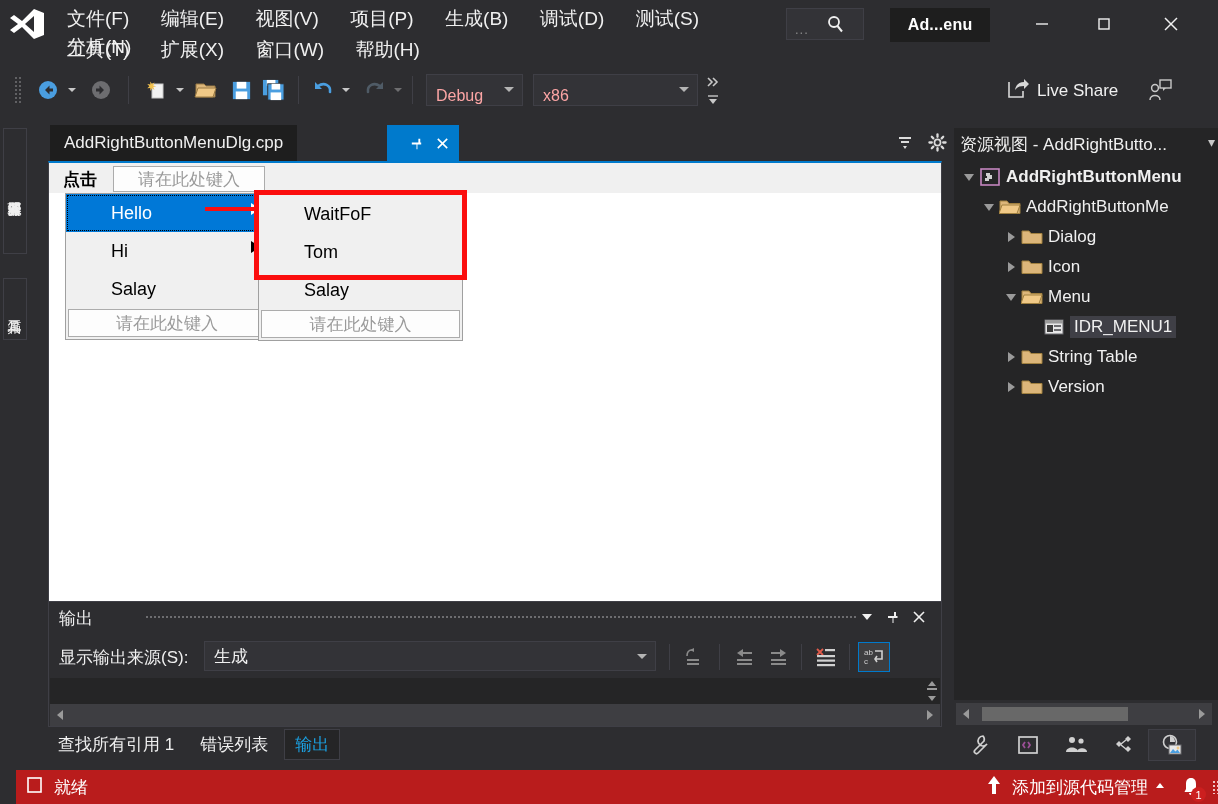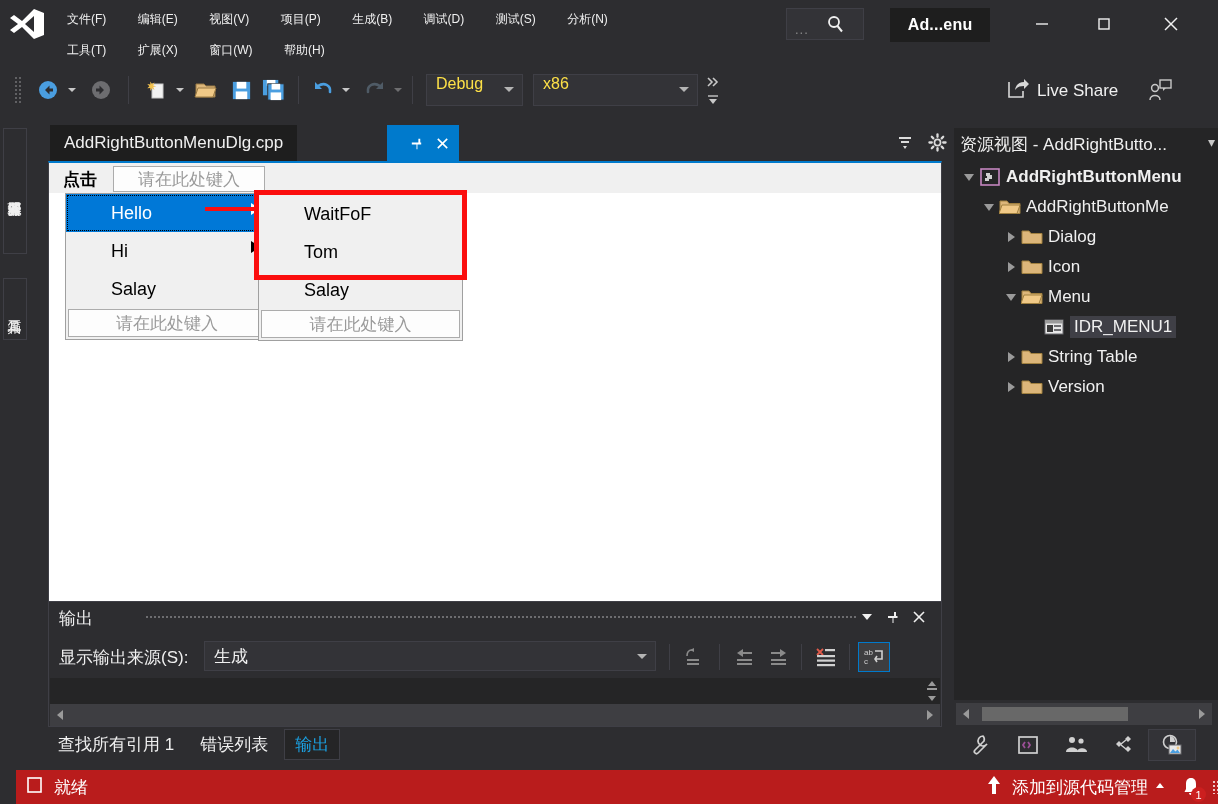--- a/index.html
+++ b/index.html
@@ -13,21 +13,21 @@
   #app { position: relative; width: 1218px; height: 804px; background: #2d2d30; }
 
   
   .titlebar { position: absolute; left:0; top:0; width:1218px; height:68px; background:#2d2d30; }
   .vs-logo { position:absolute; left:8px; top:7px; width:38px; height:34px; }
   .menubar { position:absolute; left:58px; top:0px; width:720px; height:68px; }
   .menu-row { position:absolute; left:0; height:30px; }
   .menu-row.r1 { top:5px; }
   .menu-row.r2 { top:36px; }
   .menu-item {
-    display:inline-block; color:#f0f0f0; font-size:12px; line-height:26px;
+    display:inline-block; color:#f0f0f0; font-size:19px; line-height:26px;
     padding:1px 9px; margin-right:9px; white-space:nowrap; cursor:default;
   }
 
   .searchbox {
     position:absolute; left:786px; top:8px; width:78px; height:32px;
     background:#333337; border:1px solid #3f3f46; cursor:text;
   }
   .searchbox .dots { position:absolute; left:8px; top:13px; color:#8a8a8a; font-size:13px; letter-spacing:1px;}
   .searchbox .mag { position:absolute; left:38px; top:5px; }
 
@@ -48,22 +48,22 @@
     background-image: radial-gradient(#6d6d70 0.8px, transparent 1px);
     background-size:4px 4px; opacity:.8; }
   .tb-sep { position:absolute; top:76px; width:1px; height:28px; background:#3f3f46; }
   .tb-btn { position:absolute; top:76px; height:28px; display:flex; align-items:center; justify-content:center; cursor:default; }
   .tb-caret { position:absolute; top:84px; width:12px; height:12px; display:flex; align-items:center; justify-content:center; }
   .caret-d { width:0; height:0; border-left:4px solid transparent; border-right:4px solid transparent; border-top:4px solid #c8c8c8; }
   .caret-d.dim { border-top-color:#6e6e70; }
 
   .combo {
     position:absolute; top:74px; height:32px; background:#333337;
-    border:1px solid #3f3f46; color:#fde047; font-size:16px;
-    display:flex; align-items:flex-start; padding-left:9px; cursor:default;
+    border:1px solid #3f3f46; color:#fca5a5; font-size:16px;
+    display:flex; align-items:flex-end; padding-left:9px; cursor:default;
   }
   .combo .arr { position:absolute; right:8px; top:12px; width:0; height:0;
     border-left:5px solid transparent; border-right:5px solid transparent; border-top:5px solid #b4b4b4; }
   .combo.debug { left:426px; width:97px; }
   .combo.plat { left:533px; width:165px; }
 
   .tb-overflow { position:absolute; left:706px; top:74px; width:16px; height:34px; }
 
   .liveshare { position:absolute; left:1006px; top:76px; height:30px; display:flex; align-items:center; cursor:default; }
   .liveshare span { color:#f0f0f0; font-size:17px; margin-left:7px; }

